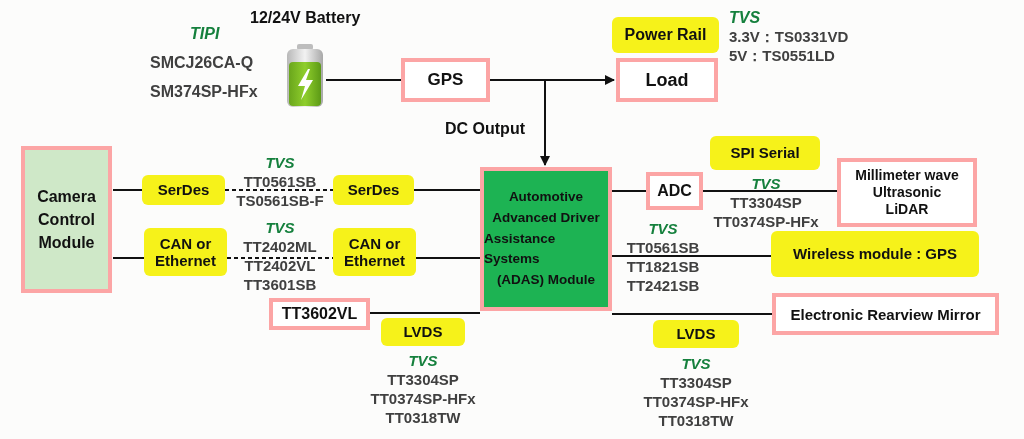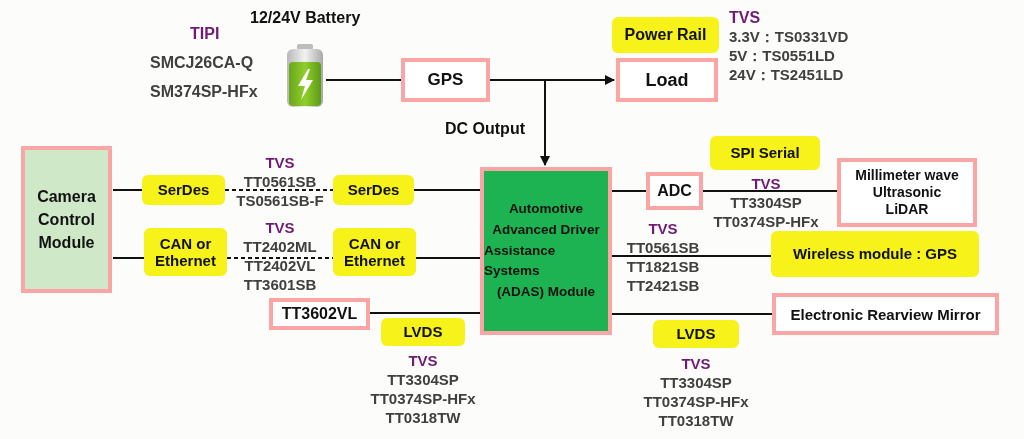--- a/index.html
+++ b/index.html
@@ -2,21 +2,21 @@
 <html><head>
 <meta charset="utf-8">
 <style>
   html, body { margin:0; padding:0; }
   body { width:1024px; height:439px; background:#fcfcfb; position:relative; overflow:hidden;
          font-family:"Liberation Sans", "DejaVu Sans", sans-serif; font-weight:bold; }
   .abs { position:absolute; }
   svg.wires { position:absolute; left:0; top:0; }
   .txt { position:absolute; white-space:nowrap; line-height:1; }
   .red { color:#404040; font-size:15px; }
-  .blue { color:#701a75; font-size:15px; }
+  .blue { color:#15803d; font-size:15px;font-style:italic; }
   .blk { color:#111; }
   .box { position:absolute; box-sizing:border-box; border:4px solid #fca5a5; background:#fff;
          display:flex; align-items:center; justify-content:center; text-align:left; color:#111; }
   .ybox { position:absolute; box-sizing:border-box; background:#f6f21a;
           display:flex; align-items:center; justify-content:center; text-align:center; color:#111; line-height:1.15;border-radius:6px; }
   .stack { position:absolute; display:flex; flex-direction:column; align-items:center; line-height:19px; }
   .stackL { position:absolute; display:flex; flex-direction:column; align-items:flex-start; line-height:19px; }
 </style>
 </head>
 <body>
@@ -84,21 +84,20 @@
 
 <div class="box" style="left:401px;top:58px;width:89px;height:44px;font-size:17px;">GPS</div>
 <div class="txt blk" style="left:445px;top:121px;font-size:16px;">DC Output</div>
 
 <div class="ybox" style="left:612px;top:17px;width:107px;height:36px;font-size:16px;">Power Rail</div>
 <div class="box" style="left:616px;top:58px;width:102px;height:44px;font-size:18px;">Load</div>
 <div class="stackL" style="left:729px;top:8px;font-size:15px;">
   <span class="blue" style="font-size:16px;">TVS</span>
   <span class="red">3.3V：TS0331VD</span>
   <span class="red">5V：TS0551LD</span>
-  <span class="red">24V：TS2451LD</span>
 </div>
 
 <div class="box" style="left:21px;top:146px;width:91px;height:147px;background:#cfe8c8;font-size:16px;line-height:1.45;flex-direction:column;">
   <span>Camera</span>
   <span>Control</span>
   <span>Module</span>
 </div>
 
 <div class="ybox" style="left:142px;top:175px;width:83px;height:30px;font-size:15px;">SerDes</div>
 <div class="ybox" style="left:333px;top:175px;width:81px;height:30px;font-size:15px;">SerDes</div>
@@ -116,21 +115,21 @@
   <span>CAN or</span>
   <span>Ethernet</span>
 </div>
 <div class="stack" style="left:226px;top:218px;width:108px;">
   <span class="blue">TVS</span>
   <span class="red">TT2402ML</span>
   <span class="red">TT2402VL</span>
   <span class="red">TT3601SB</span>
 </div>
 
-<div class="box" style="left:480px;top:167px;width:132px;height:168px;background:#1db353;font-size:13.5px;line-height:1.55;flex-direction:column;">
+<div class="box" style="left:480px;top:167px;width:132px;height:144px;background:#1db353;font-size:13.5px;line-height:1.55;flex-direction:column;">
   <span>Automotive</span>
   <span>Advanced Driver</span>
   <span>Assistance Systems</span>
   <span>(ADAS) Module</span>
 </div>
 
 <div class="box" style="left:269px;top:298px;width:101px;height:32px;font-size:16px;">TT3602VL</div>
 
 <div class="ybox" style="left:381px;top:318px;width:84px;height:28px;font-size:15px;">LVDS</div>
 <div class="stack" style="left:360px;top:351px;width:126px;">

